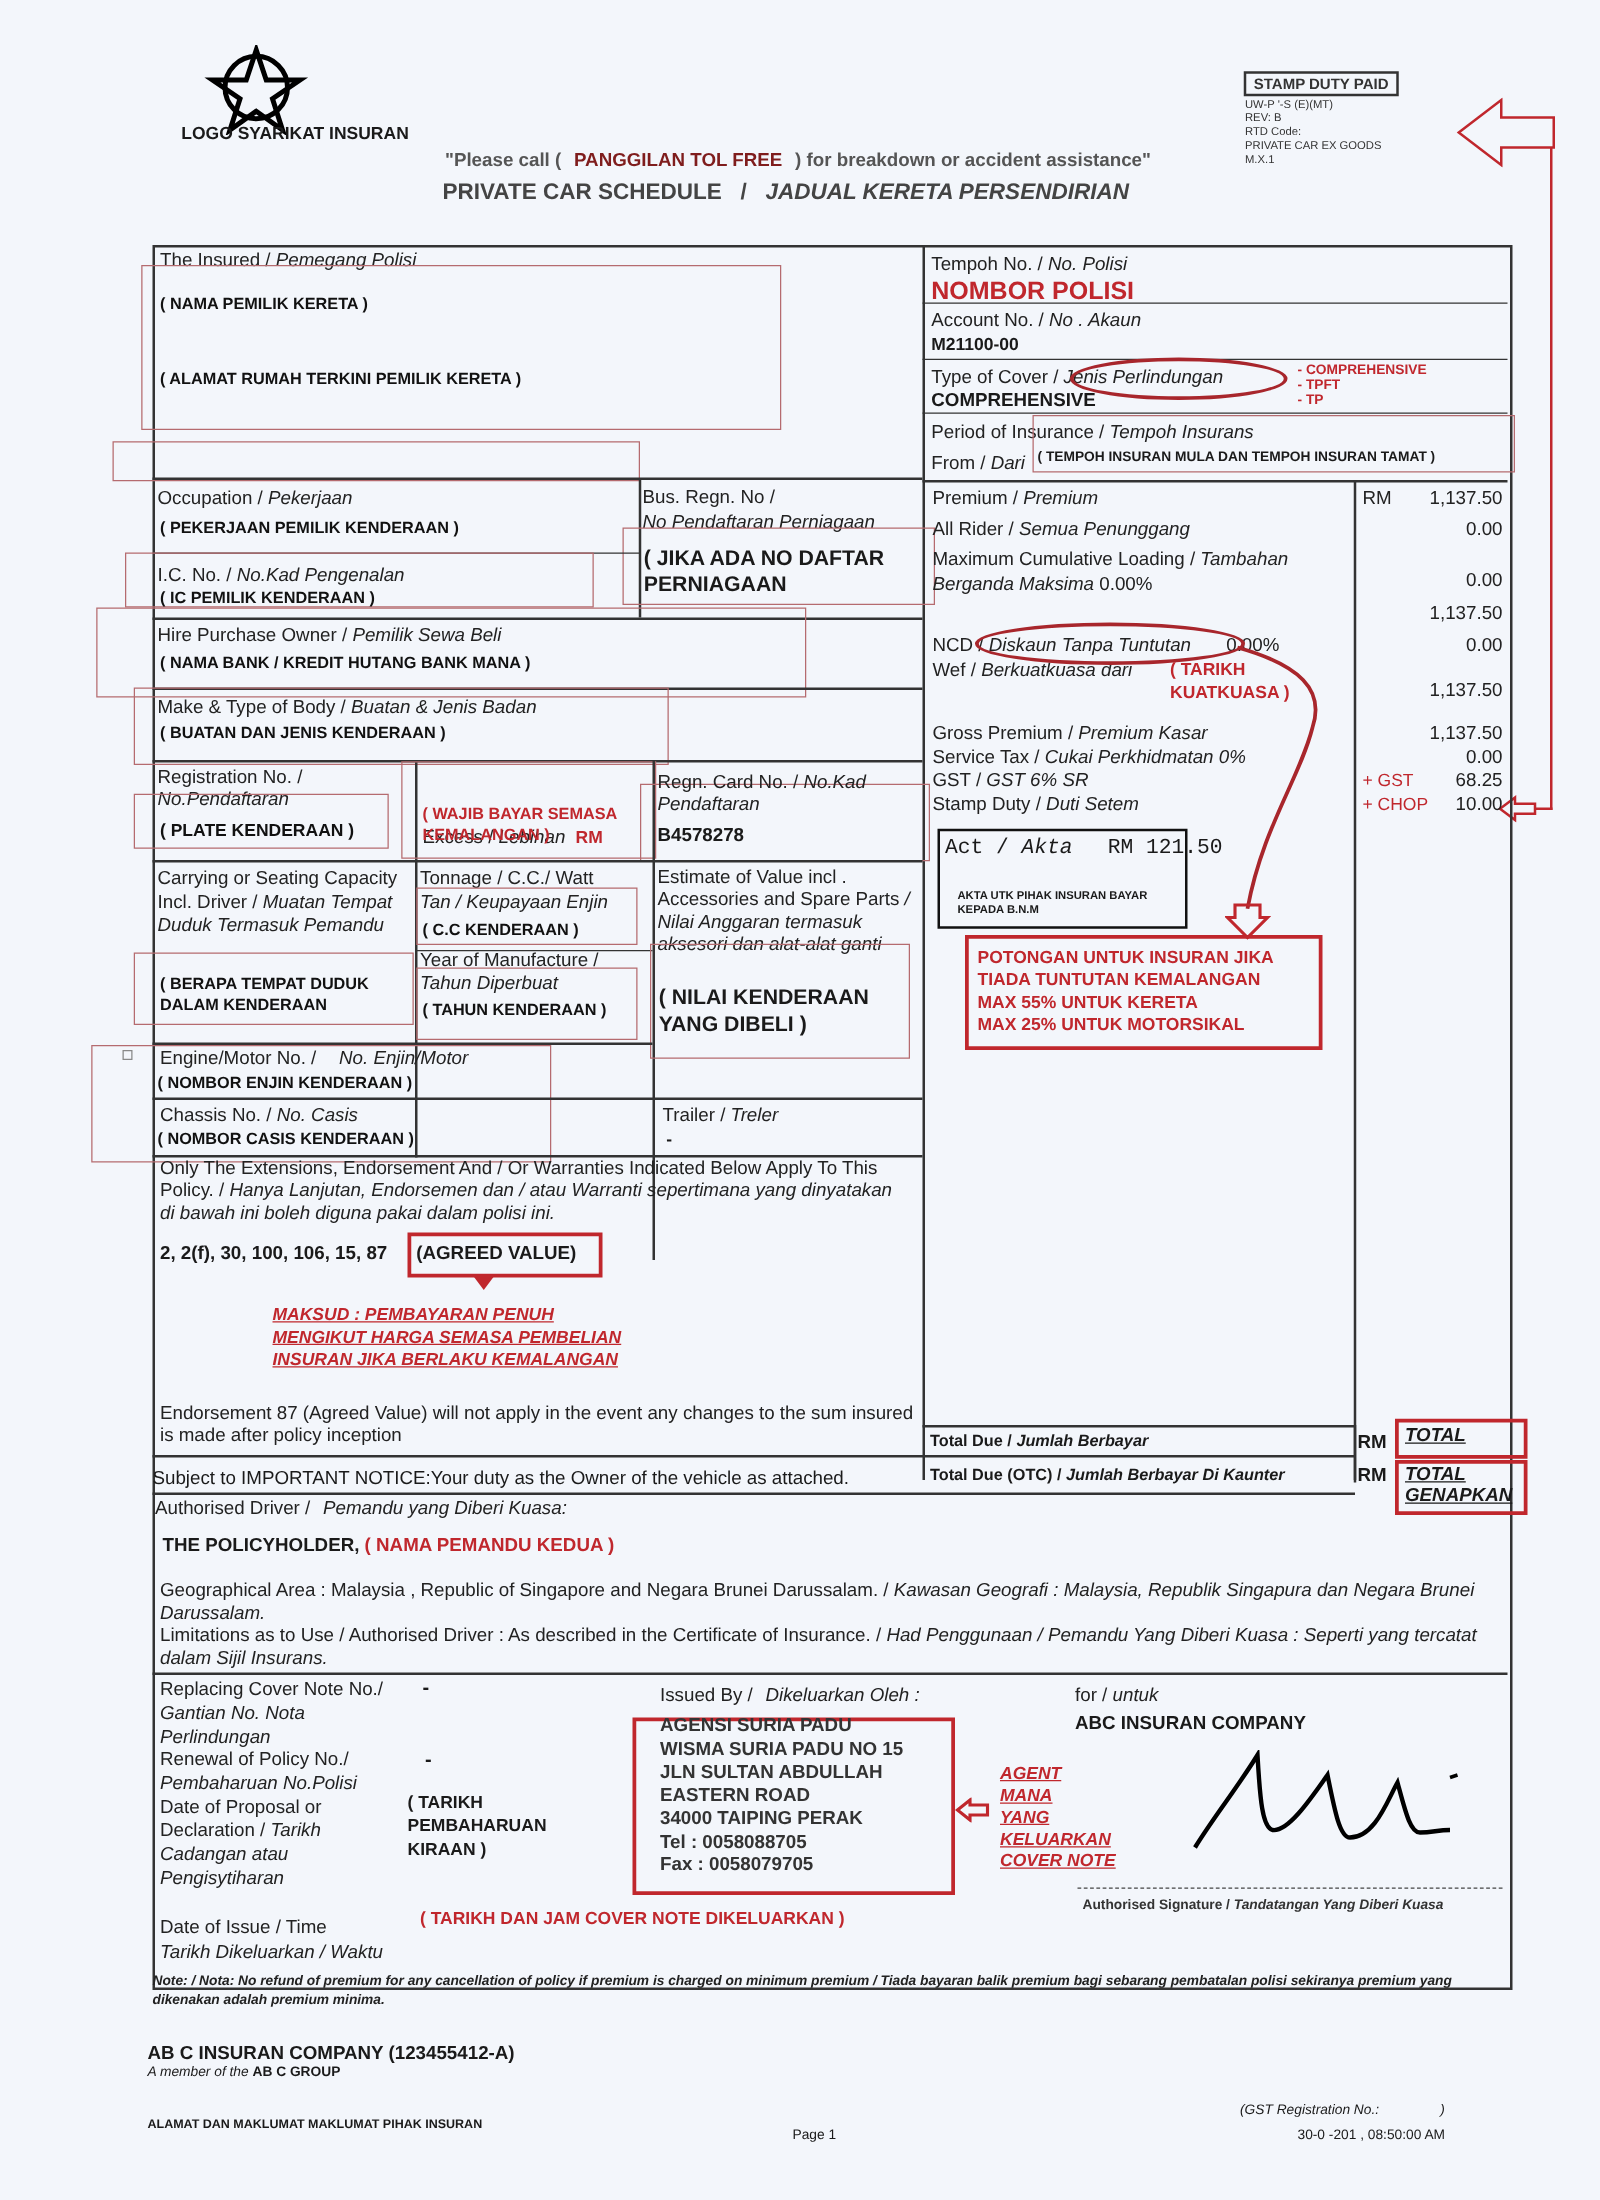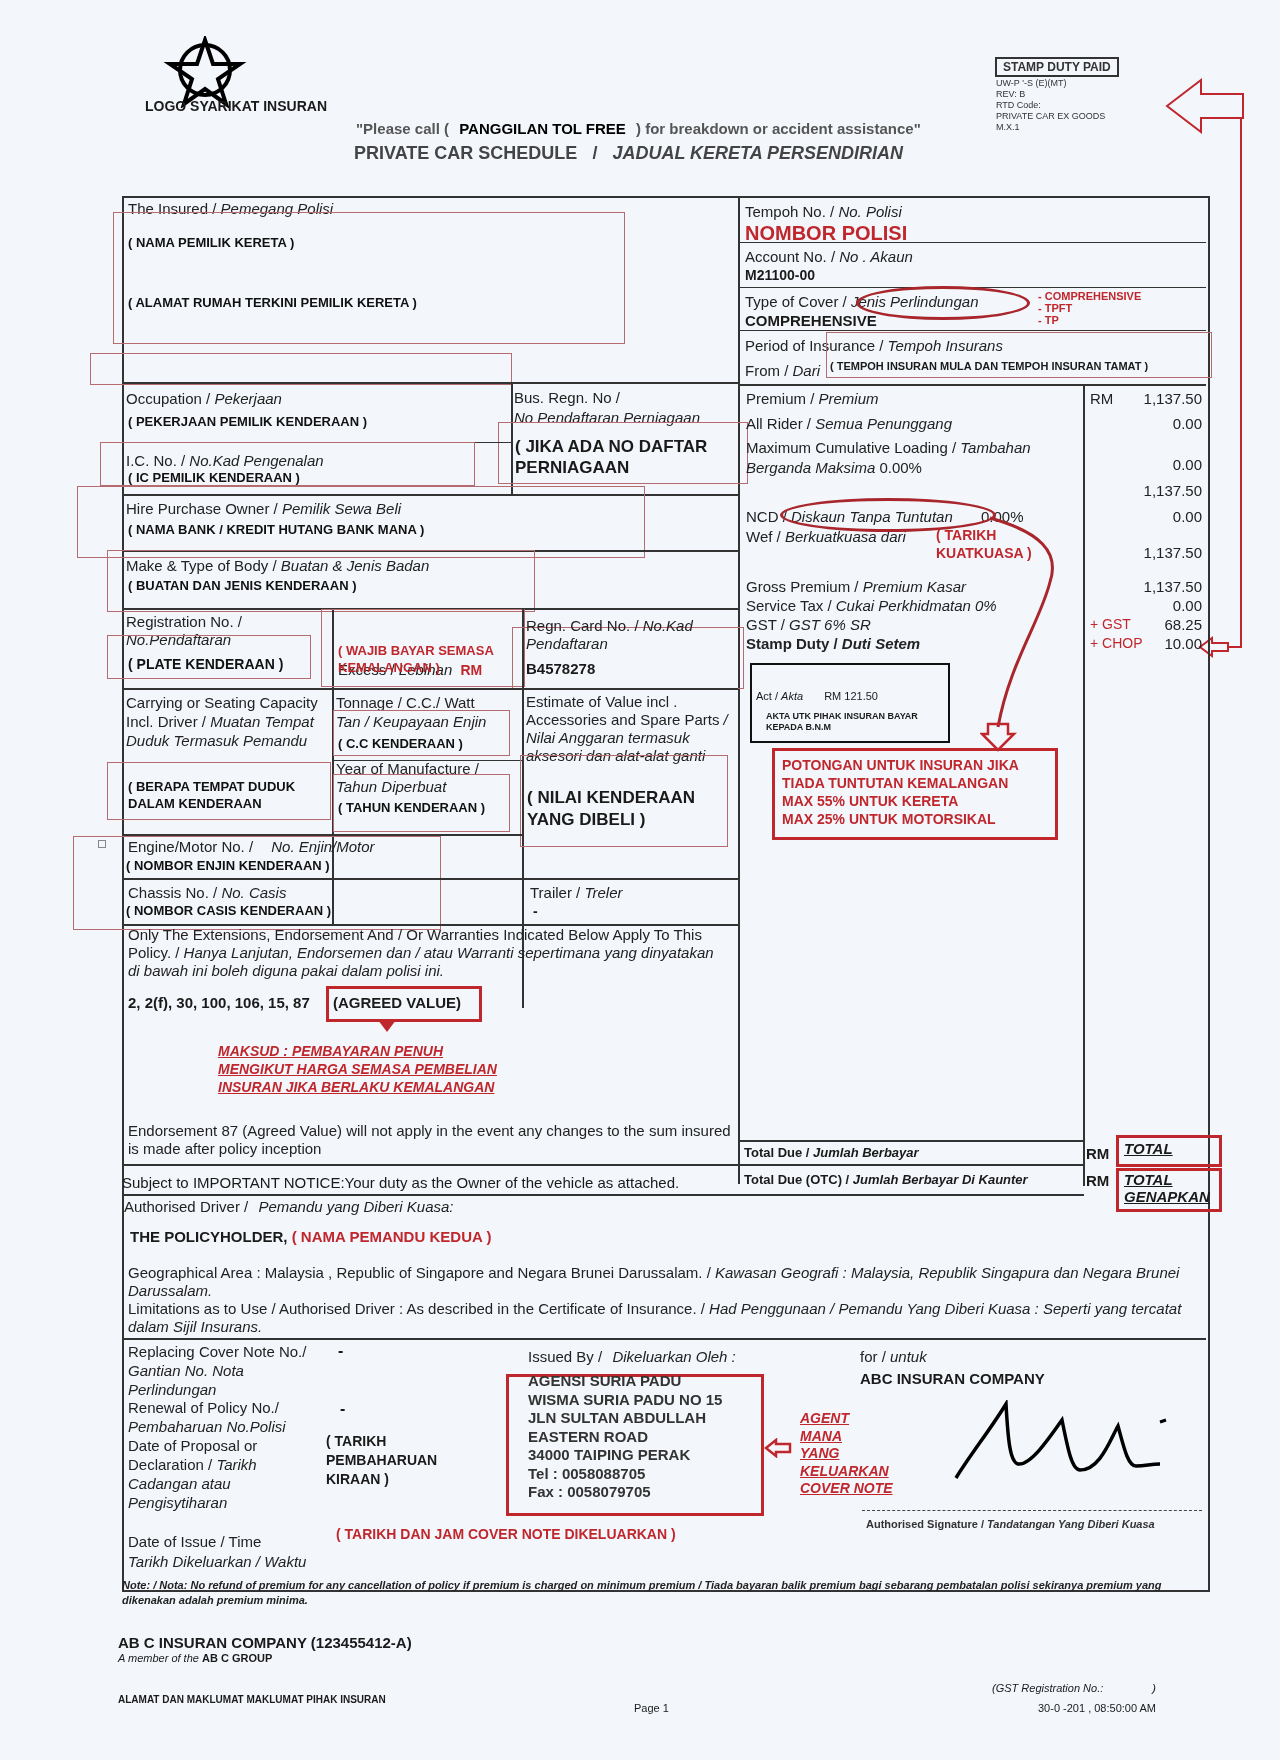--- a/index.html
+++ b/index.html
@@ -25,21 +25,21 @@
 <div class="abs" style="left:160px;top:36px;width:90px;height:72px;">
   <svg width="90" height="72" viewBox="0 0 90 72">
     <circle cx="45" cy="34" r="25" fill="none" stroke="#000" stroke-width="4"></circle>
     <polygon points="45,4 53,28 80,28 58,43 66,68 45,53 24,68 32,43 10,28 37,28" fill="none" stroke="#000" stroke-width="4"></polygon>
   </svg>
 </div>
 <div class="abs b" style="left:114px;top:98px;font-size:14px;padding-left:31px;">LOGO SYARIKAT INSURAN</div>
 
 <div class="abs" style="left:356px;top:120px;font-size:15px;color:#555;font-weight:bold;white-space:nowrap;">
   <span>"Please call (</span>
-  <span style="color:#000000;margin:5px 6px;">PANGGILAN TOL FREE</span>
+  <span style="color:#7f1d1d;margin:5px 6px;">PANGGILAN TOL FREE</span>
   <span>) for breakdown or accident assistance"</span>
 </div>
 <div class="abs b" style="left:354px;top:143px;font-size:18px;color:#444;white-space:nowrap;">
   <span>PRIVATE CAR SCHEDULE</span>
   <span style="margin:0 10px;">/</span>
   <span class="i">JADUAL KERETA PERSENDIRIAN</span>
 </div>
 
 <div class="abs b" style="left:995px;top:57px;border:2px solid #333;padding:1px 6px;font-size:12px;color:#333;">STAMP DUTY PAID</div>
 <div class="abs" style="left:996px;top:78px;font-size:9px;line-height:11px;color:#333;">
@@ -207,21 +207,21 @@
 <div class="abs" style="left:1083px;top:384px;width:2px;height:800px;background:#333;"></div>
 <div class="abs" style="left:746px;top:390px;font-size:15px;color:#222;">
   <div class="abs" style="top:0;white-space:nowrap;"><span>Premium /</span> <span class="i">Premium</span></div>
   <div class="abs" style="top:25px;white-space:nowrap;"><span>All Rider /</span> <span class="i">Semua Penunggang</span></div>
   <div class="abs" style="top:48px;width:330px;line-height:20px;"><span>Maximum Cumulative Loading /</span> <span class="i">Tambahan Berganda Maksima</span> <span>0.00%</span></div>
   <div class="abs" style="top:118px;white-space:nowrap;"><span>NCD /</span> <span class="i">Diskaun Tanpa Tuntutan</span> <span style="margin-left:24px;">0.00%</span></div>
   <div class="abs" style="top:138px;white-space:nowrap;"><span>Wef /</span> <span class="i">Berkuatkuasa dari</span></div>
   <div class="abs" style="top:188px;white-space:nowrap;"><span>Gross Premium /</span> <span class="i">Premium Kasar</span></div>
   <div class="abs" style="top:207px;white-space:nowrap;"><span>Service Tax /</span> <span class="i">Cukai Perkhidmatan 0%</span></div>
   <div class="abs" style="top:226px;white-space:nowrap;"><span>GST /</span> <span class="i">GST 6% SR</span></div>
-  <div class="abs" style="top:245px;white-space:nowrap;font-weight:bold;"><span>Stamp Duty /</span> <span class="i">Duti Setem</span></div>
+  <div class="abs" style="top:245px;white-space:nowrap;"><span>Stamp Duty /</span> <span class="i">Duti Setem</span></div>
 </div>
 <div class="abs" style="left:780px;top:498px;width:210px;height:28px;border:3px solid #a8262c;border-radius:50%;"></div>
 <div class="abs rtxt" style="left:936px;top:526px;width:130px;line-height:18px;">( TARIKH KUATKUASA )</div>
 <svg class="abs" style="left:980px;top:512px;" width="90" height="240" viewBox="0 0 90 240">
   <path d="M10,6 C60,20 80,40 70,70 C60,110 30,150 18,215" fill="none" stroke="#a8262c" stroke-width="3"></path>
   <polygon points="8,212 28,212 28,222 34,222 18,238 2,222 8,222" fill="none" stroke="#c0272d" stroke-width="2.5"></polygon>
 </svg>
 
 <div class="abs" style="left:1090px;top:390px;width:112px;font-size:15px;color:#222;">
   <div class="abs" style="left:0;top:0;">RM</div>
@@ -233,21 +233,21 @@
   <div class="abs num" style="right:0;top:154px;">1,137.50</div>
   <div class="abs num" style="right:0;top:188px;">1,137.50</div>
   <div class="abs num" style="right:0;top:207px;">0.00</div>
   <div class="abs red" style="left:0;top:226px;font-size:14px;">+ GST</div>
   <div class="abs num" style="right:0;top:226px;">68.25</div>
   <div class="abs red" style="left:0;top:245px;font-size:14px;">+ CHOP</div>
   <div class="abs num" style="right:0;top:245px;">10.00</div>
 </div>
 
 <div class="abs" style="left:750px;top:663px;width:196px;height:76px;border:2px solid #111;">
-  <div class="abs" style="left:4px;top:25px;font-size:11px;white-space:nowrap;">
+  <div class="abs" style="left:4px;top:4px;font-size:17px;white-space:nowrap;font-family:Liberation Mono, monospace;">
     <span>Act /</span> <span class="i">Akta</span>
     <span style="margin-left:18px;">RM  121.50</span>
   </div>
   <div class="abs b" style="left:14px;top:46px;font-size:9px;line-height:11px;width:180px;">AKTA UTK PIHAK INSURAN BAYAR KEPADA B.N.M</div>
 </div>
 
 <div class="rthick" style="left:772px;top:748px;width:280px;height:86px;"></div>
 <div class="abs rtxt" style="left:782px;top:756px;line-height:18px;font-size:14px;">
   <div>POTONGAN UNTUK INSURAN JIKA</div>
   <div>TIADA TUNTUTAN KEMALANGAN</div>

